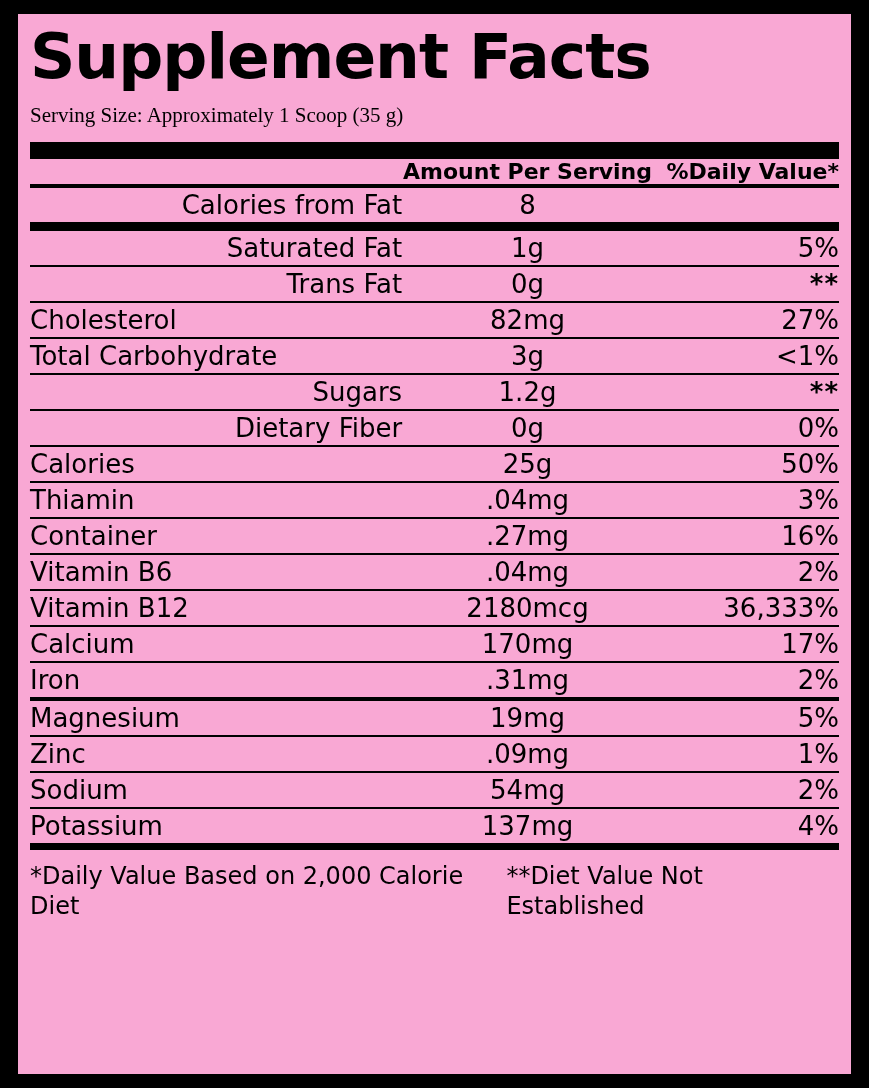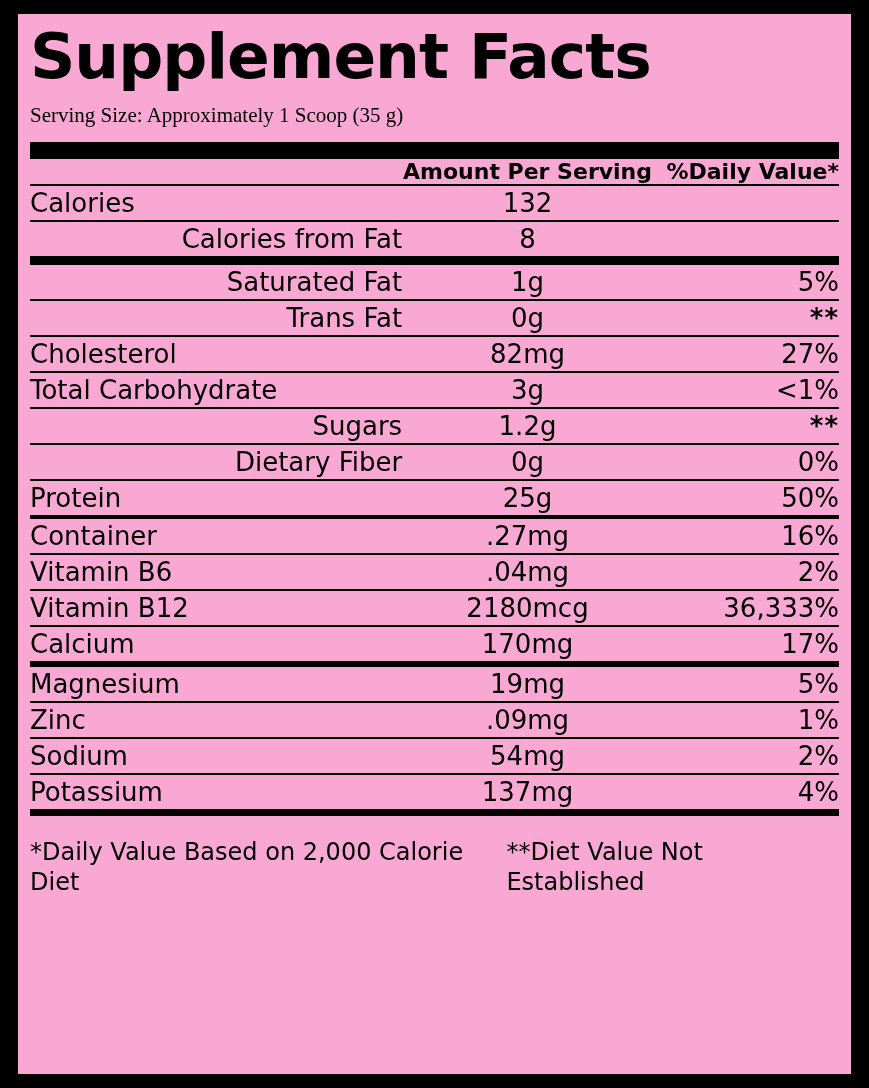--- a/index.html
+++ b/index.html
@@ -102,21 +102,21 @@
     font-weight: bold;
     font-size: 24px;
     letter-spacing: 1px;
   }
   .footer {
     display: flex;
     justify-content: flex-end;
     font-size: 24px;
     line-height: 30px;
     color: #000;
-    padding-top: 21px;
+    padding-top: 11px;
     font-family: "DejaVu Sans", sans-serif;
   }
 </style>
 </head>
 <body>
 
 <div class="panel">
   <div class="inner">
 
     <h1 class="title">Supplement Facts</h1>
@@ -133,25 +133,20 @@
       </colgroup>
       <tbody id="table-body">
         <tr class="hdr">
           <td class="col-name"></td>
           <td class="col-amt">Amount Per Serving</td>
           <td class="col-dv">%Daily Value*</td>
         </tr>
       <tr class="sep-thin">
             <td colspan="3"></td>
           </tr>
-          <tr class="row">
-            <td class="col-name">Calories</td>
-            <td class="col-amt">132</td>
-            <td class="col-dv"></td>
-          </tr>
           <tr class="sep-thin">
             <td colspan="3"></td>
           </tr>
           <tr class="row indent">
             <td class="col-name">Calories from Fat</td>
             <td class="col-amt">8</td>
             <td class="col-dv"></td>
           </tr>
           <tr class="sep-thick">
             <td colspan="3"></td>
@@ -201,26 +196,31 @@
           </tr>
           <tr class="row indent">
             <td class="col-name">Dietary Fiber</td>
             <td class="col-amt">0g</td>
             <td class="col-dv">0%</td>
           </tr>
           <tr class="sep-thin">
             <td colspan="3"></td>
           </tr>
           <tr class="row">
-            <td class="col-name">Protein</td>
+            <td class="col-name">Calories</td>
             <td class="col-amt">25g</td>
             <td class="col-dv">50%</td>
           </tr>
           <tr class="sep-thin">
             <td colspan="3"></td>
+          </tr>
+          <tr class="row">
+            <td class="col-name">Thiamin</td>
+            <td class="col-amt">.04mg</td>
+            <td class="col-dv">3%</td>
           </tr>
           <tr class="sep-thin">
             <td colspan="3"></td>
           </tr>
           <tr class="row">
             <td class="col-name">Container</td>
             <td class="col-amt">.27mg</td>
             <td class="col-dv">16%</td>
           </tr>
           <tr class="sep-thin">
@@ -242,20 +242,25 @@
           <tr class="sep-thin">
             <td colspan="3"></td>
           </tr>
           <tr class="row">
             <td class="col-name">Calcium</td>
             <td class="col-amt">170mg</td>
             <td class="col-dv">17%</td>
           </tr>
           <tr class="sep-thin">
             <td colspan="3"></td>
+          </tr>
+          <tr class="row">
+            <td class="col-name">Iron</td>
+            <td class="col-amt">.31mg</td>
+            <td class="col-dv">2%</td>
           </tr>
           <tr class="sep-thin">
             <td colspan="3"></td>
           </tr>
           <tr class="sep-thin">
             <td colspan="3"></td>
           </tr>
           <tr class="row">
             <td class="col-name">Magnesium</td>
             <td class="col-amt">19mg</td>

